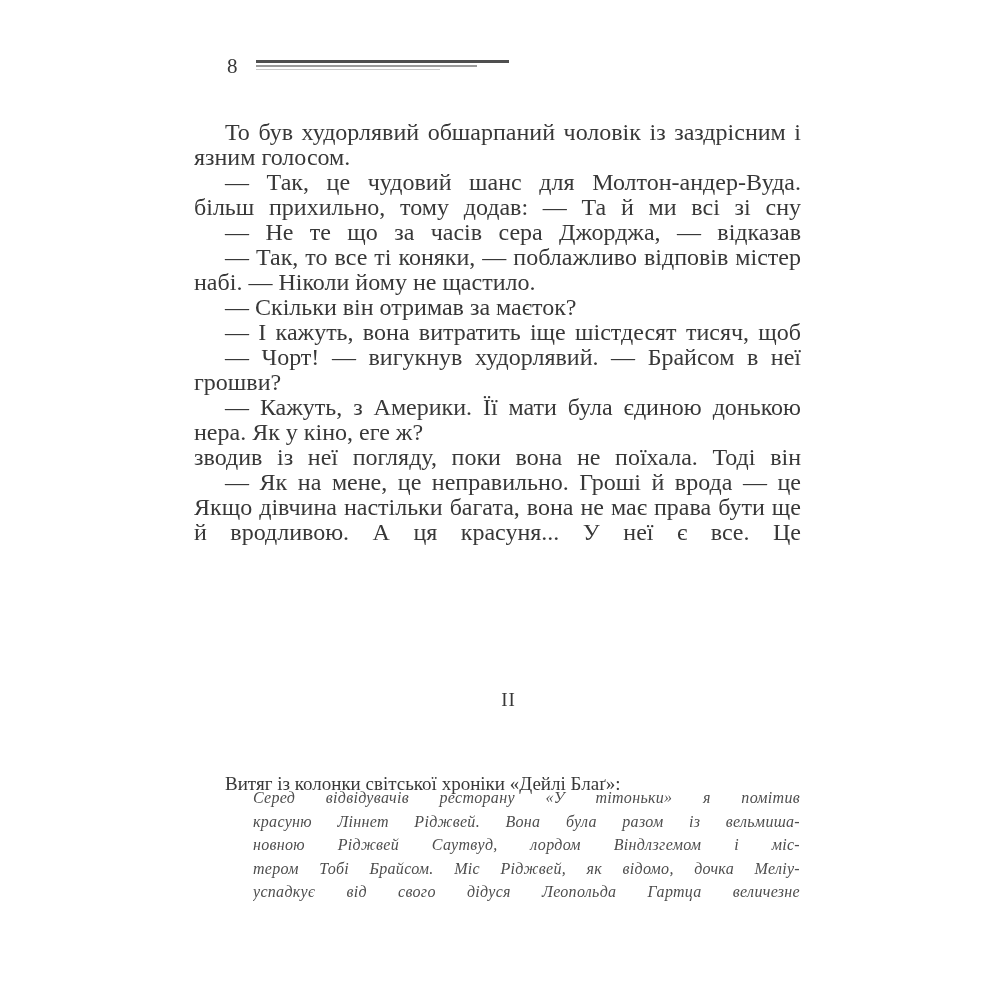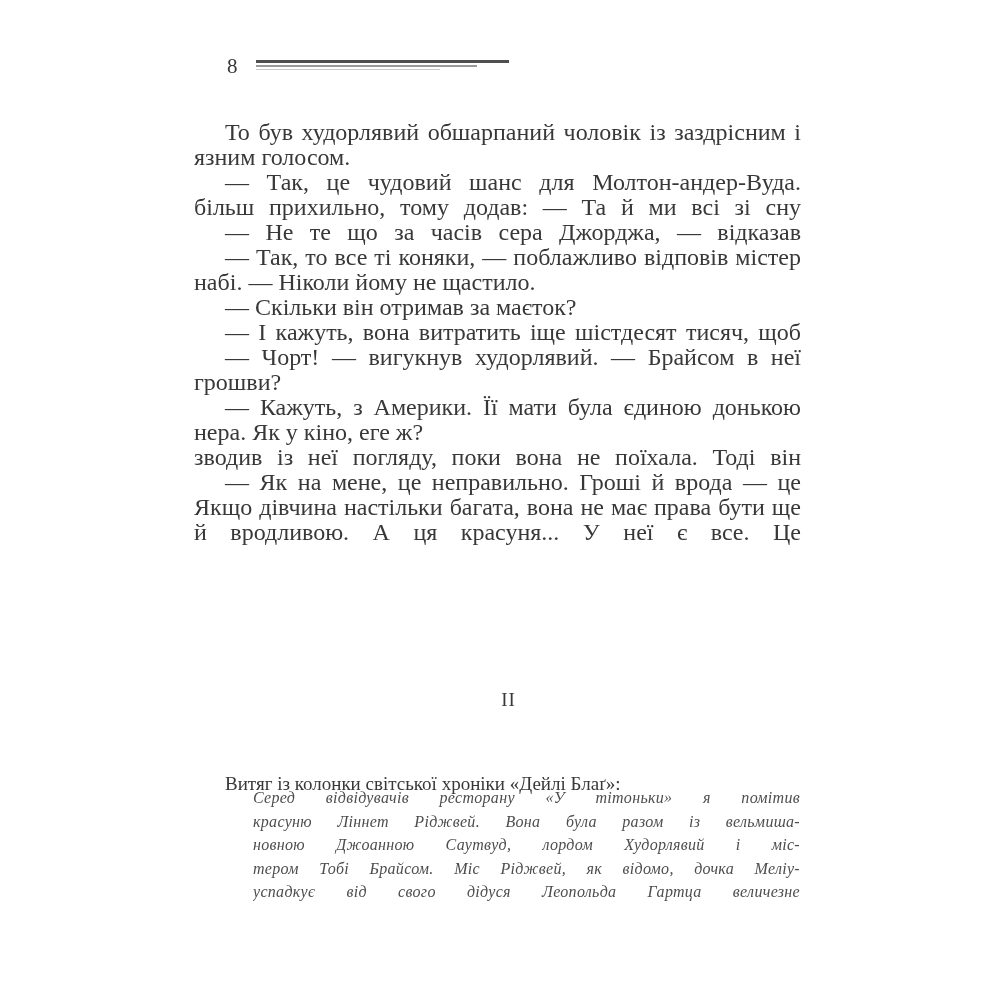--- a/index.html
+++ b/index.html
@@ -95,18 +95,18 @@
       <div class="tline just">й вродливою. А ця красуня... У неї є все. Це несправедливо...</div>
     </div>
 
   <div class="section-heading">II</div>
 
   <div class="chronicle-intro">Витяг із колонки світської хроніки «Дейлі Блаґ»:</div>
 
   <div class="excerpt">
       <div class="xline">Серед відвідувачів ресторану «У тітоньки» я помітив</div>
       <div class="xline">красуню Ліннет Ріджвей. Вона була разом із вельмиша-</div>
-      <div class="xline">новною Джоанною Саутвуд, лордом Худорлявий і міс-</div>
+      <div class="xline">новною Ріджвей Саутвуд, лордом Віндлзгемом і міс-</div>
       <div class="xline">тером Тобі Брайсом. Міс Ріджвей, як відомо, дочка Меліу-</div>
       <div class="xline">успадкує від свого дідуся Леопольда Гартца величезне</div>
     </div>
 
 </div>
 
 </body></html>

